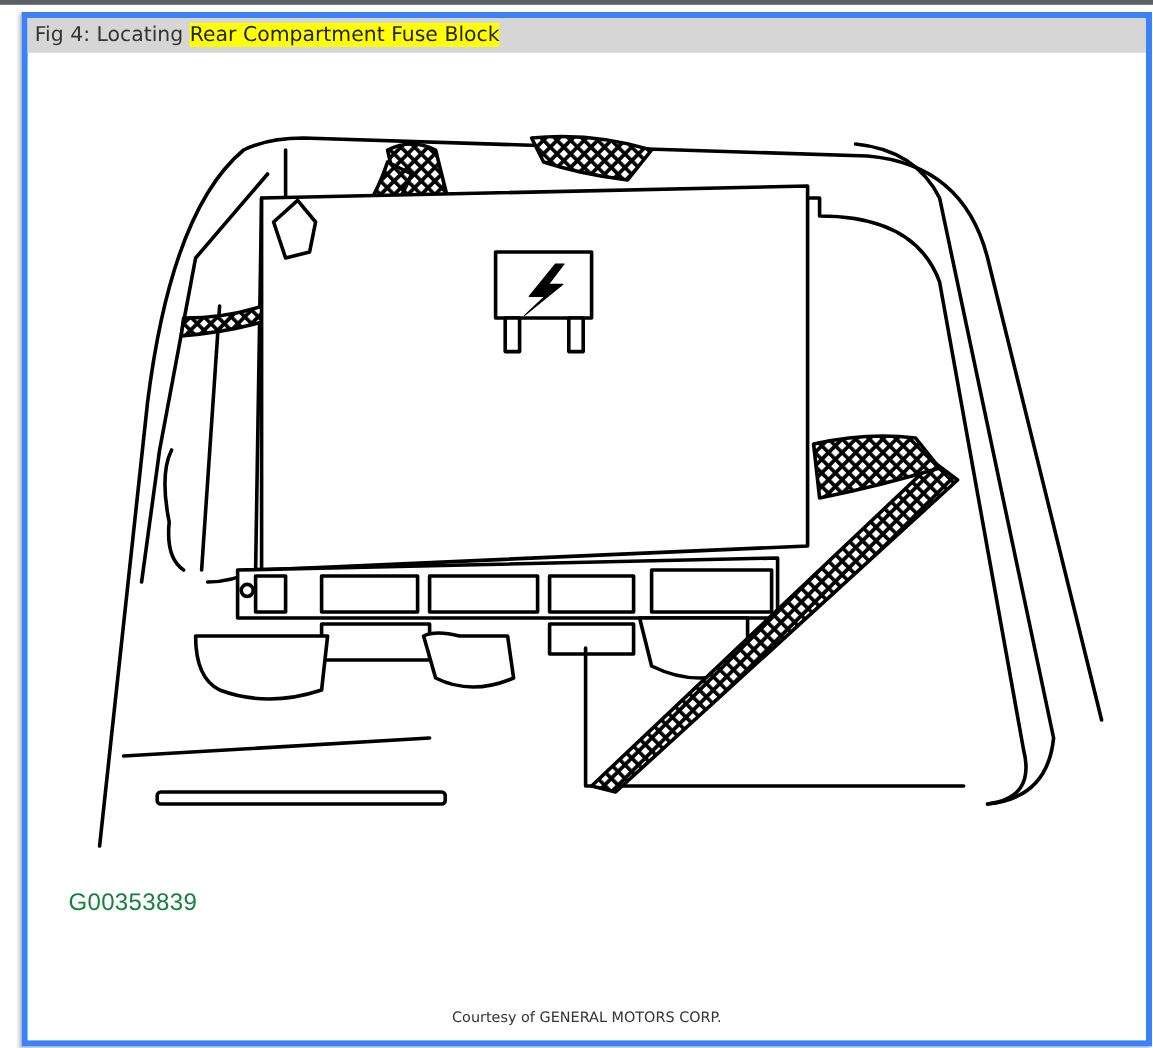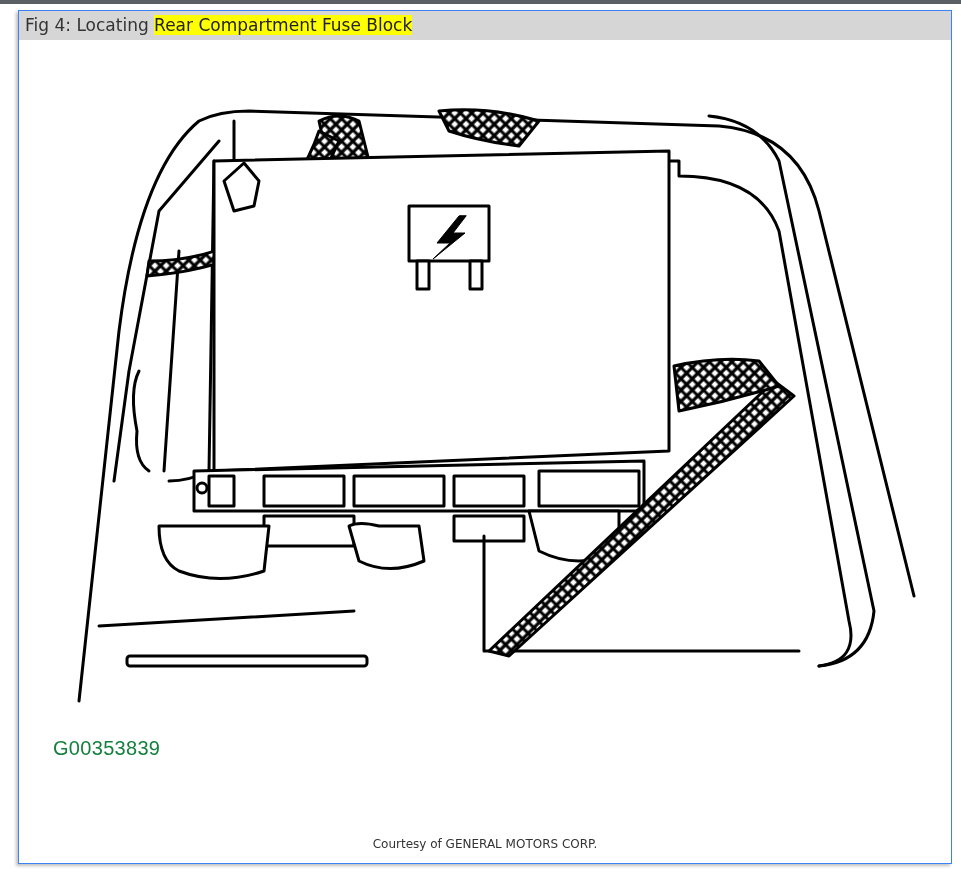--- a/index.html
+++ b/index.html
@@ -1,18 +1,18 @@
 <!DOCTYPE html>
 <html><head>
 <meta charset="utf-8">
 <style>
   html,body{margin:0;padding:0;background:#ffffff;}
   body{width:961px;height:873px;position:relative;overflow:hidden;font-family:"DejaVu Sans",sans-serif;}
   .topbar{position:absolute;left:0;top:0;width:961px;height:4px;background:#5a5f66;}
-  .frame{position:absolute;left:18px;top:10px;width:932px;height:852px;border:1px solid #3b82f6;background:#fff;box-shadow:-2px 2px 3px rgba(0,0,0,0.25);}
+  .frame{position:absolute;left:18px;top:10px;width:932px;height:852px;border:5px solid #3b82f6;background:#fff;box-shadow:-2px 2px 3px rgba(0,0,0,0.25);}
   .title{position:absolute;left:0;top:0;width:932px;height:29px;background:#d6d6d6;font-size:17px;line-height:29px;color:#333;padding-left:6px;box-sizing:border-box;white-space:nowrap;}
   .hl{background:#ffff00;color:#222;}
   svg.fig{position:absolute;left:0;top:30px;}
   .fig-id{position:absolute;left:34px;top:726px;font-family:"Liberation Sans",sans-serif;font-size:20px;color:#15803d;letter-spacing:0.3px;}
   .caption{position:absolute;left:0;width:932px;top:826px;text-align:center;font-size:12px;color:#333;}
 </style>
 </head>
 <body>
 
 <div class="topbar"></div>

